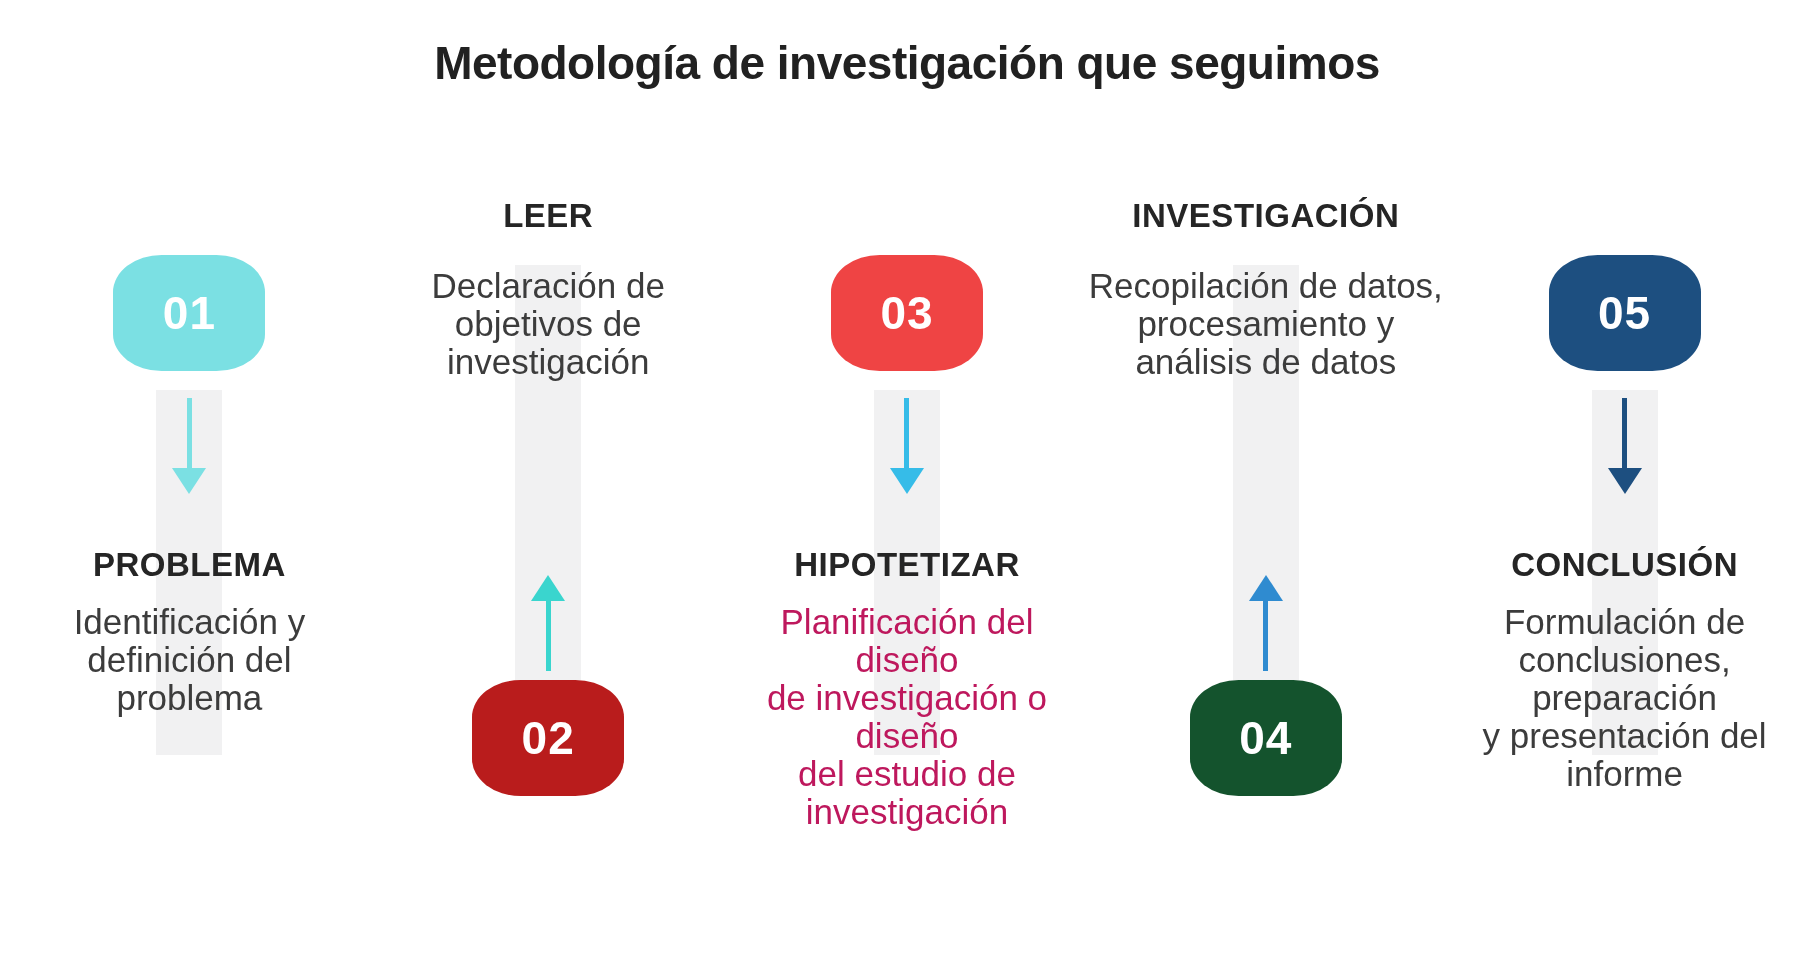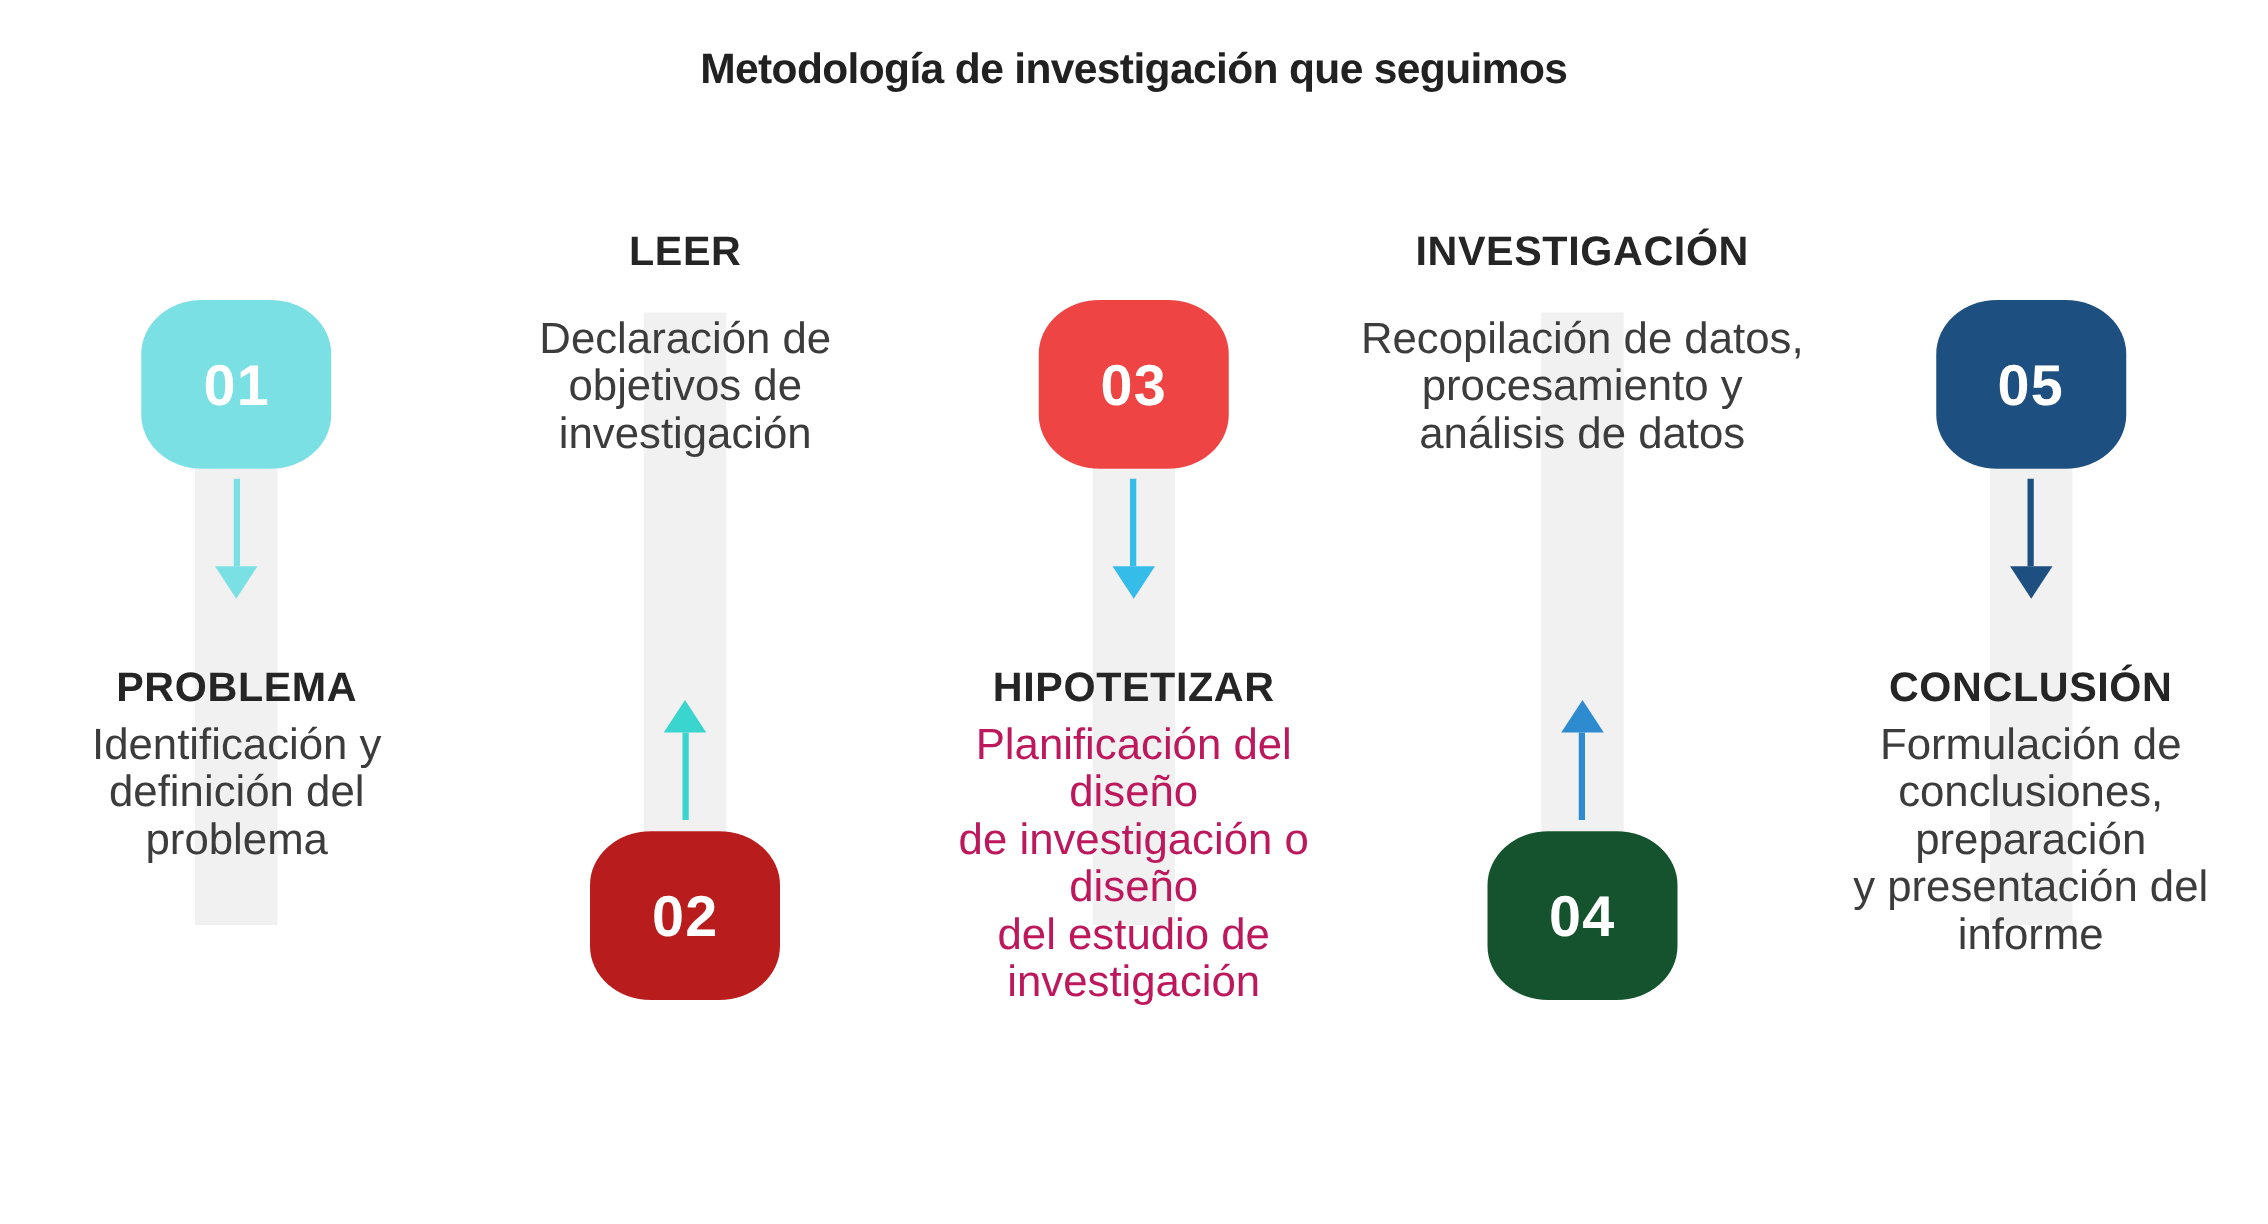--- a/index.html
+++ b/index.html
@@ -2,21 +2,21 @@
 <html><head>
 <meta charset="utf-8">
 <style>
   * { margin: 0; padding: 0; box-sizing: border-box; }
   html, body { width: 1814px; height: 979px; background: #ffffff; overflow: hidden; }
   body { font-family: "Liberation Sans", "DejaVu Sans", sans-serif; position: relative; }
 
   .title {
     text-align: center;
     padding-top: 36px;
-    font-size: 34px;
+    font-size: 46px;
     font-weight: 700;
     letter-spacing: -0.5px;
     color: #212121;
   }
 
   .row {
     margin-top: 100px;
     display: flex;
     padding: 0 10px;
   }
@@ -36,21 +36,21 @@
   }
   .col.top .track    { top: 200px; height: 365px; }
   .col.bottom .track { top: 75px;  height: 415px; }
 
   
   .badge {
     position: absolute;
     left: 50%;
     transform: translateX(-50%);
     width: 152px;
-    height: 135px;
+    height: 116px;
     border-radius: 32%;
     display: flex;
     align-items: center;
     justify-content: center;
     z-index: 2;
   }
   .col.top .badge    { top: 65px; }
   .col.bottom .badge { top: 490px; }
   .badge .num {
     color: #ffffff;
@@ -108,21 +108,21 @@
     transform: translateX(-50%);
     width: 356px;
     text-align: center;
     white-space: pre-line;
     font-size: 35px;
     font-weight: 400;
     line-height: 38px;
     color: #3c3c3c;
     z-index: 2;
   }
-  .col.top .step-desc    { top: 402px; }
+  .col.top .step-desc    { top: 413px; }
   .col.bottom .step-desc { top: 77px; }
 </style>
 </head>
 <body>
 
 <h1 class="title" style="color: rgb(33, 33, 33);">Metodología de investigación que seguimos</h1>
 
 <div class="row">
 
   <div class="col top">

